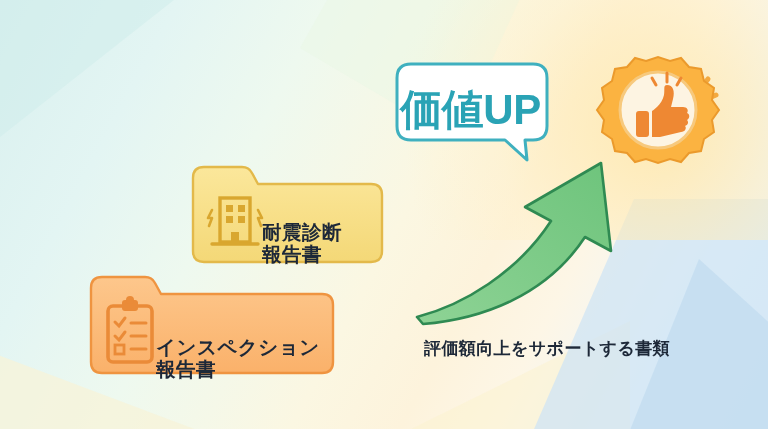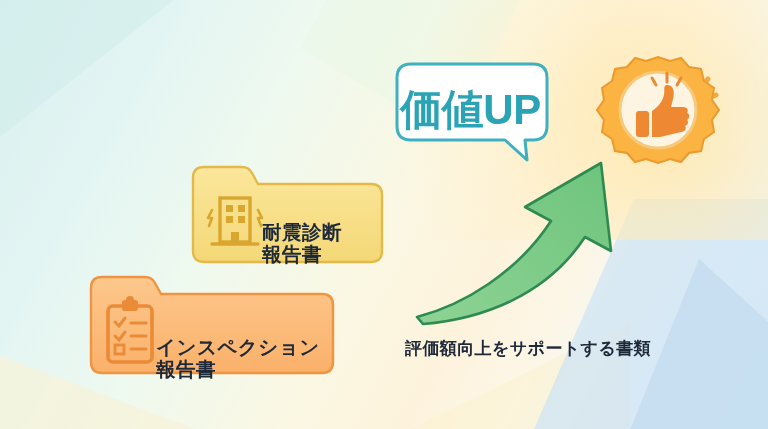--- a/index.html
+++ b/index.html
@@ -55,21 +55,21 @@
 
   
   #badge{position:absolute;left:588px;top:55px;width:140px;height:128px;}
   #badge svg{position:absolute;left:0;top:0;overflow:visible;}
 
   
   #arrow{position:absolute;left:405px;top:155px;width:230px;height:170px;}
   #arrow svg{position:absolute;left:0;top:0;overflow:visible;}
 
   
-  #caption{position:absolute;left:405px;top:337px;width:300px;
+  #caption{position:absolute;left:424px;top:337px;width:300px;
     font-size:17px;font-weight:700;color:#1d2838;letter-spacing:.4px;
     white-space:nowrap;}
 </style>
 </head>
 <body>
 
 <div id="stage">
 
   <div class="bg-base"></div>
   <div class="bg-wedge-tl"></div>

